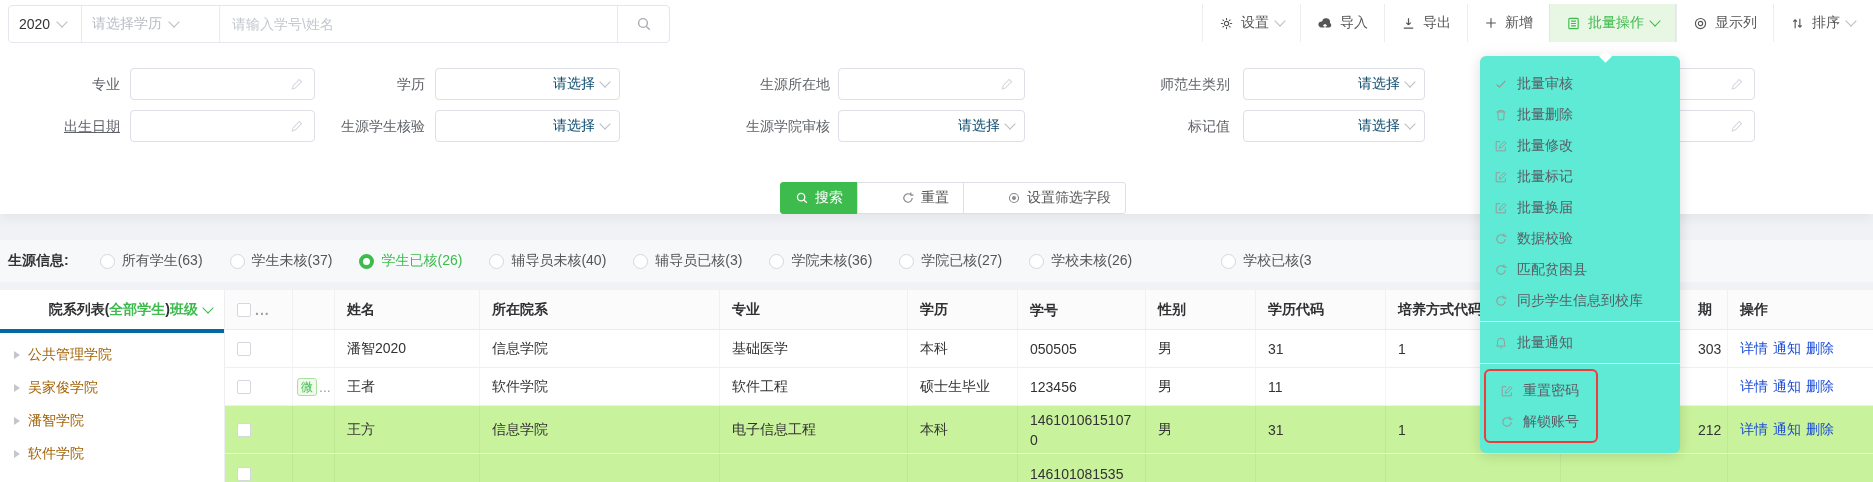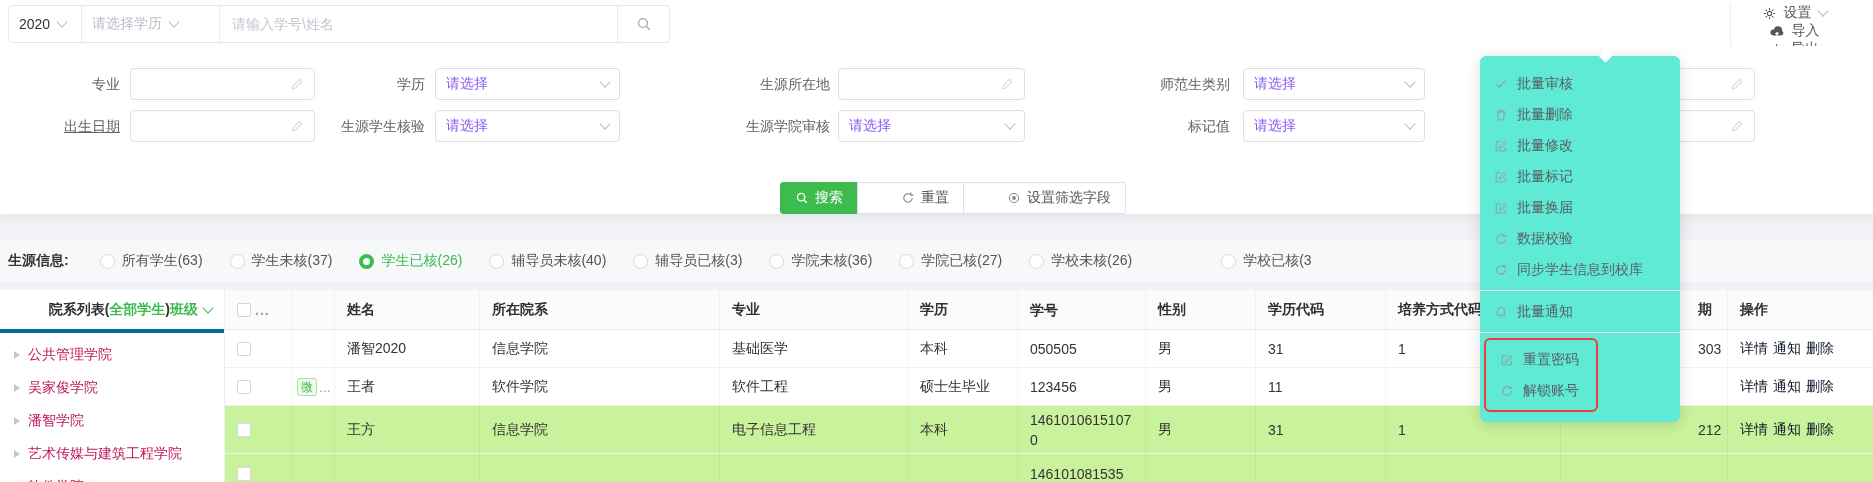--- a/index.html
+++ b/index.html
@@ -17,28 +17,28 @@
   .seg + .seg{border-left:1px solid #e8eaee;}
   .seg.select{padding:0 10px;gap:8px;cursor:pointer;}
   .seg.select .val{color:#333;}
   .seg.select .ph{color:#b8bdc6;}
   .seg.input-wrap{width:398px;position:relative;}
   .seg.input-wrap input{border:none;outline:none;width:100%;height:32px;padding:0 12px;font-size:14px;font-family:inherit;color:#1d4ed8;background:transparent;}
   .seg.input-wrap input::placeholder{color:#c3c8d0;}
   .seg.searchbtn{width:52px;justify-content:center;cursor:pointer;}
   .chev{width:7px;height:7px;border-right:1.4px solid #b8bdc6;border-bottom:1.4px solid #b8bdc6;transform:rotate(45deg);margin-top:-4px;flex:0 0 auto;}
   .chev.green{border-color:#3DBB4D;}
-  .toolbar-right{position:absolute;right:16px;top:4px;height:38px;display:flex;flex-direction:column;}
+  .toolbar-right{position:absolute;right:2px;top:4px;height:38px;display:flex;}
   .tb-btn{display:flex;align-items:center;justify-content:center;gap:7px;padding:0 16px;border-left:1px solid #ebedf0;cursor:pointer;color:#555;box-sizing:border-box;}
   .tb-btn.active{background:#e8f7e3;color:#3DBB4D;border-left:1px solid #d6efd0;border-right:1px solid #d6efd0;}
   
   .filter-panel{position:absolute;left:0;top:46px;width:1873px;height:168px;background:#fff;box-shadow:0 5px 10px rgba(0,0,0,0.05);}
   .f-label{position:absolute;height:32px;line-height:32px;text-align:right;color:#5f6368;}
   .f-field{position:absolute;height:32px;border:1px solid #dcdfe6;border-radius:4px;background:#fff;box-sizing:border-box;display:flex;align-items:center;padding:0 10px;gap:6px;}
-  .f-field .ph{color:#8b5cf6;flex:1;}
+  .f-field .ph{color:#0c4a6e;flex:1;text-align:right;}
   .f-field input{border:none;outline:none;flex:1;height:28px;font-size:14px;font-family:inherit;background:transparent;min-width:0;}
   .row1{top:22px;} .row2{top:64px;}
   .btn-row{position:absolute;left:780px;top:136px;height:32px;display:flex;}
   .btn{display:flex;align-items:center;justify-content:center;gap:6px;height:32px;box-sizing:border-box;border:1px solid #dcdfe6;background:#fff;color:#555;cursor:pointer;padding:0 14px;}
   .btn.primary{background:#3DBB4D;border-color:#3DBB4D;color:#fff;border-radius:3px 0 0 3px;}
   .btn:last-child{border-radius:0 3px 3px 0;}
   .btn + .btn{margin-left:-1px;padding-left:43px;}
   
   .radio-strip{position:absolute;left:0;top:240px;width:1873px;height:42px;background:#f7f8fa;display:flex;align-items:center;padding-left:8px;box-sizing:border-box;gap:27px;}
   .strip-label{font-weight:bold;color:#333;margin-right:4px;}
@@ -47,40 +47,40 @@
   .radio-opt.selected .radio{border:4.5px solid #3DBB4D;}
   .radio-opt.selected .radio-label{color:#3DBB4D;}
   .radio-opt.last{margin-left:62px;}
   
   .sidebar{position:absolute;left:0;top:290px;width:225px;height:192px;background:#fff;border-right:1px solid #eceef1;box-sizing:border-box;}
   .sidebar-header{height:39px;border-bottom:4px solid #0369a1;display:flex;align-items:center;padding:0 12px;justify-content:flex-end;}
   .sb-title{font-weight:bold;color:#303133;}
   .sb-title .hl{color:#3DBB4D;}
   .sb-class{display:flex;align-items:center;gap:6px;color:#3DBB4D;font-weight:bold;cursor:pointer;}
   .tree{padding-top:5px;}
-  .tree-item{height:33px;display:flex;align-items:center;gap:8px;padding-left:14px;color:#be185d;cursor:pointer;}
+  .tree-item{height:33px;display:flex;align-items:center;gap:8px;padding-left:14px;color:#a16207;cursor:pointer;}
   .caret{width:0;height:0;border-top:4.5px solid transparent;border-bottom:4.5px solid transparent;border-left:6px solid #c3c7cd;flex:0 0 auto;}
   
   .table-area{position:absolute;left:225px;top:290px;width:1648px;height:192px;background:#fff;}
   .t-row{display:flex;width:1648px;box-sizing:border-box;}
   .t-cell{box-sizing:border-box;padding:0 12px;display:flex;align-items:center;border-right:1px solid rgba(0,0,0,0.045);overflow:hidden;}
   .c-sel{flex:0 0 68px;gap:4px;} .c-tag{flex:0 0 42px;padding:0 4px;} .c-name{flex:0 0 145px;}
   .c-dept{flex:0 0 240px;} .c-major{flex:0 0 188px;} .c-edu{flex:0 0 110px;}
   .c-stuno{flex:0 0 128px;word-break:break-all;line-height:20px;} .c-gender{flex:0 0 110px;}
   .c-educode{flex:0 0 130px;} .c-traincode{flex:0 0 175px;} .c-spacer{flex:0 0 97px;border-right:none;}
   .c-date{flex:0 0 70px;padding-left:40px;padding-right:4px;} .c-action{flex:0 0 145px;gap:5px;border-right:none;}
   .t-head{height:40px;background:#fbfbfc;border-bottom:1px solid #e9ebef;font-weight:bold;color:#303133;}
   .t-body .t-row{border-bottom:1px solid #eef0f2;color:#333;}
   .t-r1{height:38px;} .t-r2{height:38px;} .t-r3{height:48px;} .t-r4{height:40px;}
   .t-row.hl{background:#C8F29B;}
   .checkbox{width:14px;height:14px;border:1px solid #d4d7dd;border-radius:2px;background:#fff;box-sizing:border-box;flex:0 0 auto;cursor:pointer;}
   .dots{color:#9aa0a8;letter-spacing:1px;}
   .tag-badge{border:1px solid #a9e19c;background:#f0fbec;color:#3DBB4D;font-size:12px;line-height:16px;padding:0 3px;border-radius:3px;}
   .tag-more{color:#9aa0a8;margin-left:2px;}
-  .link{color:#0f172a;cursor:pointer;white-space:nowrap;}
+  .link{color:#1d4ed8;cursor:pointer;white-space:nowrap;}
   
   .batch-menu{position:absolute;left:1480px;top:56px;width:200px;background:#5eead4;border-radius:6px;box-shadow:0 2px 14px rgba(0,0,0,0.14);padding:12px 0 10px;z-index:50;box-sizing:border-box;}
   .menu-arrow{position:absolute;top:-4px;left:121px;width:9px;height:9px;background:#fff;transform:rotate(45deg);}
   .menu-item{height:31px;display:flex;align-items:center;gap:9px;padding:0 14px;color:#5a5e66;cursor:pointer;white-space:nowrap;}
   .menu-sep{height:1px;background:#ededf0;margin:5px 0;}
   .danger-wrap{position:relative;border:2px solid #EE3B3B;border-radius:6px;width:114px;margin-left:4px;margin-top:3px;padding:4px 0;box-sizing:border-box;}
 </style>
 </head>
 <body>
 
@@ -298,24 +298,20 @@
       <i class="caret"></i>
       <span>公共管理学院</span>
     </div>
     <div class="tree-item">
       <i class="caret"></i>
       <span>吴家俊学院</span>
     </div>
     <div class="tree-item">
       <i class="caret"></i>
       <span>潘智学院</span>
-    </div>
-    <div class="tree-item">
-      <i class="caret"></i>
-      <span>艺术传媒与建筑工程学院</span>
     </div>
     <div class="tree-item">
       <i class="caret"></i>
       <span>软件学院</span>
     </div>
   </div>
 </div>
 
 <div class="table-area">
   <div class="t-row t-head">
@@ -465,20 +461,26 @@
   <div class="menu-item">
     <svg width="14" height="14" viewBox="0 0 16 16">
         <path d="M12.8 8a4.8 4.8 0 1 1-1.4-3.4M11.3 1.7v3h3" fill="none" stroke="#999" stroke-width="1.2"></path>
       </svg>
     <span>数据校验</span>
   </div>
   <div class="menu-item">
     <svg width="14" height="14" viewBox="0 0 16 16">
         <path d="M12.8 8a4.8 4.8 0 1 1-1.4-3.4M11.3 1.7v3h3" fill="none" stroke="#999" stroke-width="1.2"></path>
       </svg>
+    <span>匹配贫困县</span>
+  </div>
+  <div class="menu-item">
+    <svg width="14" height="14" viewBox="0 0 16 16">
+        <path d="M12.8 8a4.8 4.8 0 1 1-1.4-3.4M11.3 1.7v3h3" fill="none" stroke="#999" stroke-width="1.2"></path>
+      </svg>
     <span>同步学生信息到校库</span>
   </div>
   <div class="menu-sep"></div>
   <div class="menu-item">
     <svg width="14" height="14" viewBox="0 0 16 16">
         <path d="M8 2.5a4 4 0 0 1 4 4V10l1 1.5H3L4 10V6.5a4 4 0 0 1 4-4z" fill="none" stroke="#999" stroke-width="1.1"></path>
         <path d="M6.8 13a1.3 1.3 0 0 0 2.4 0" stroke="#999" stroke-width="1.1" fill="none"></path>
       </svg>
     <span>批量通知</span>
   </div>

